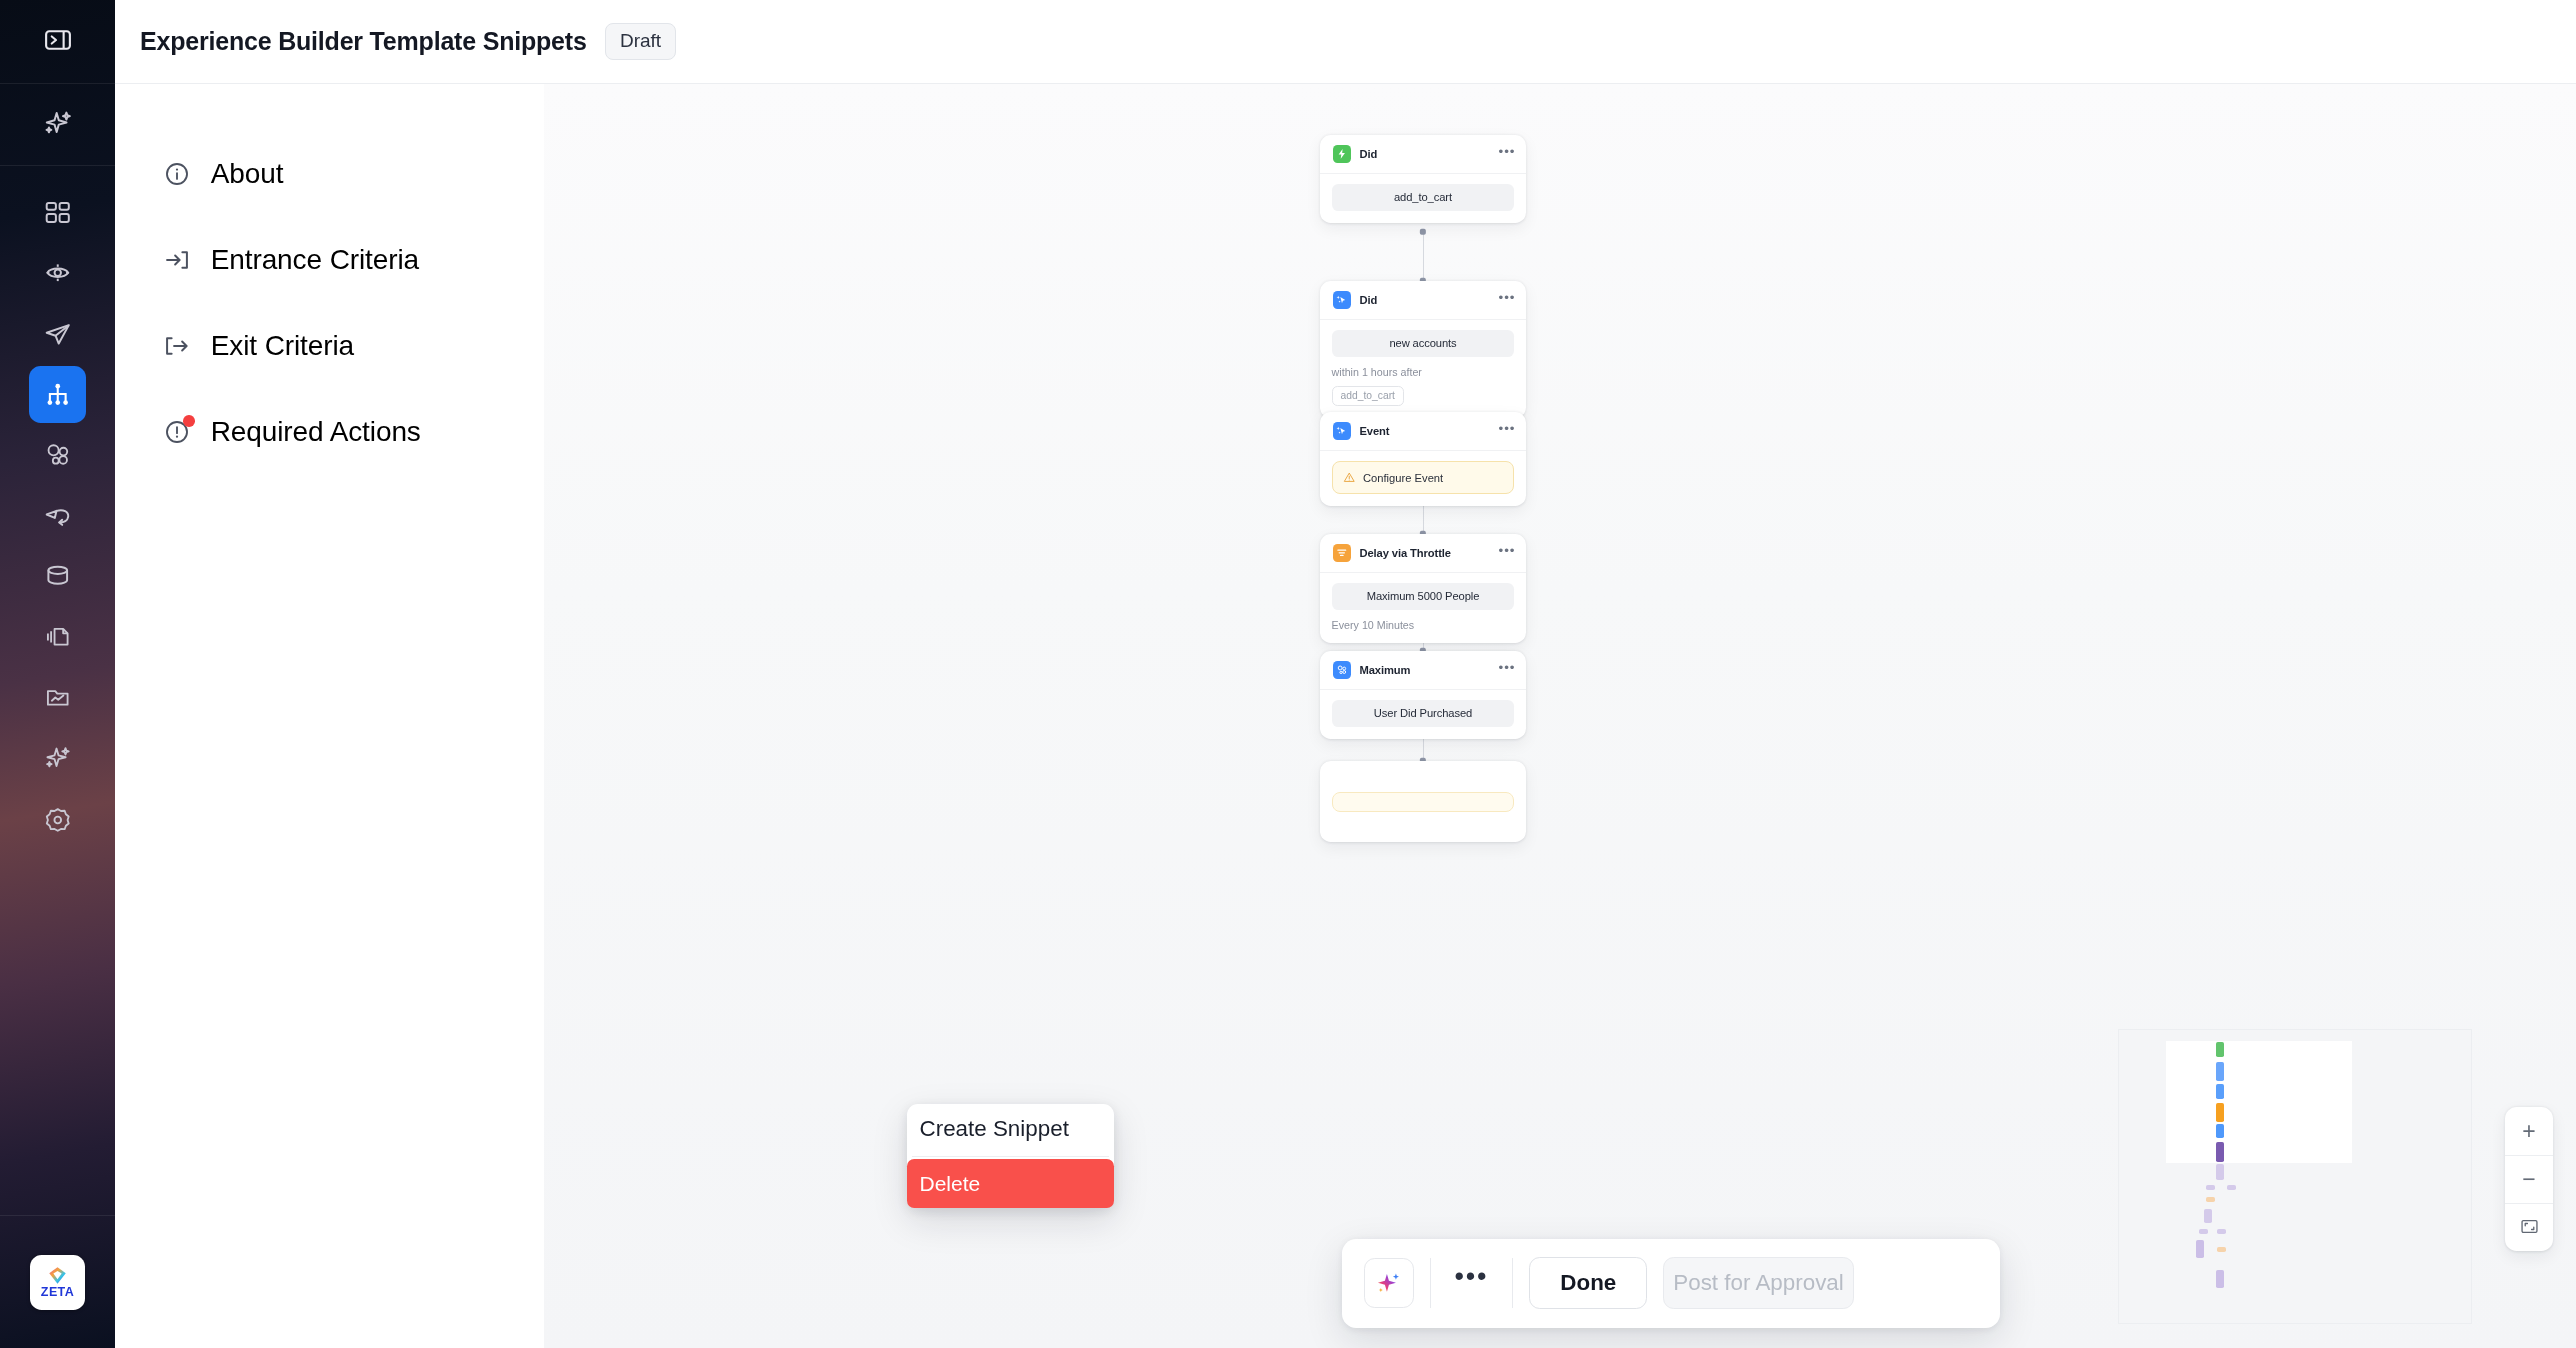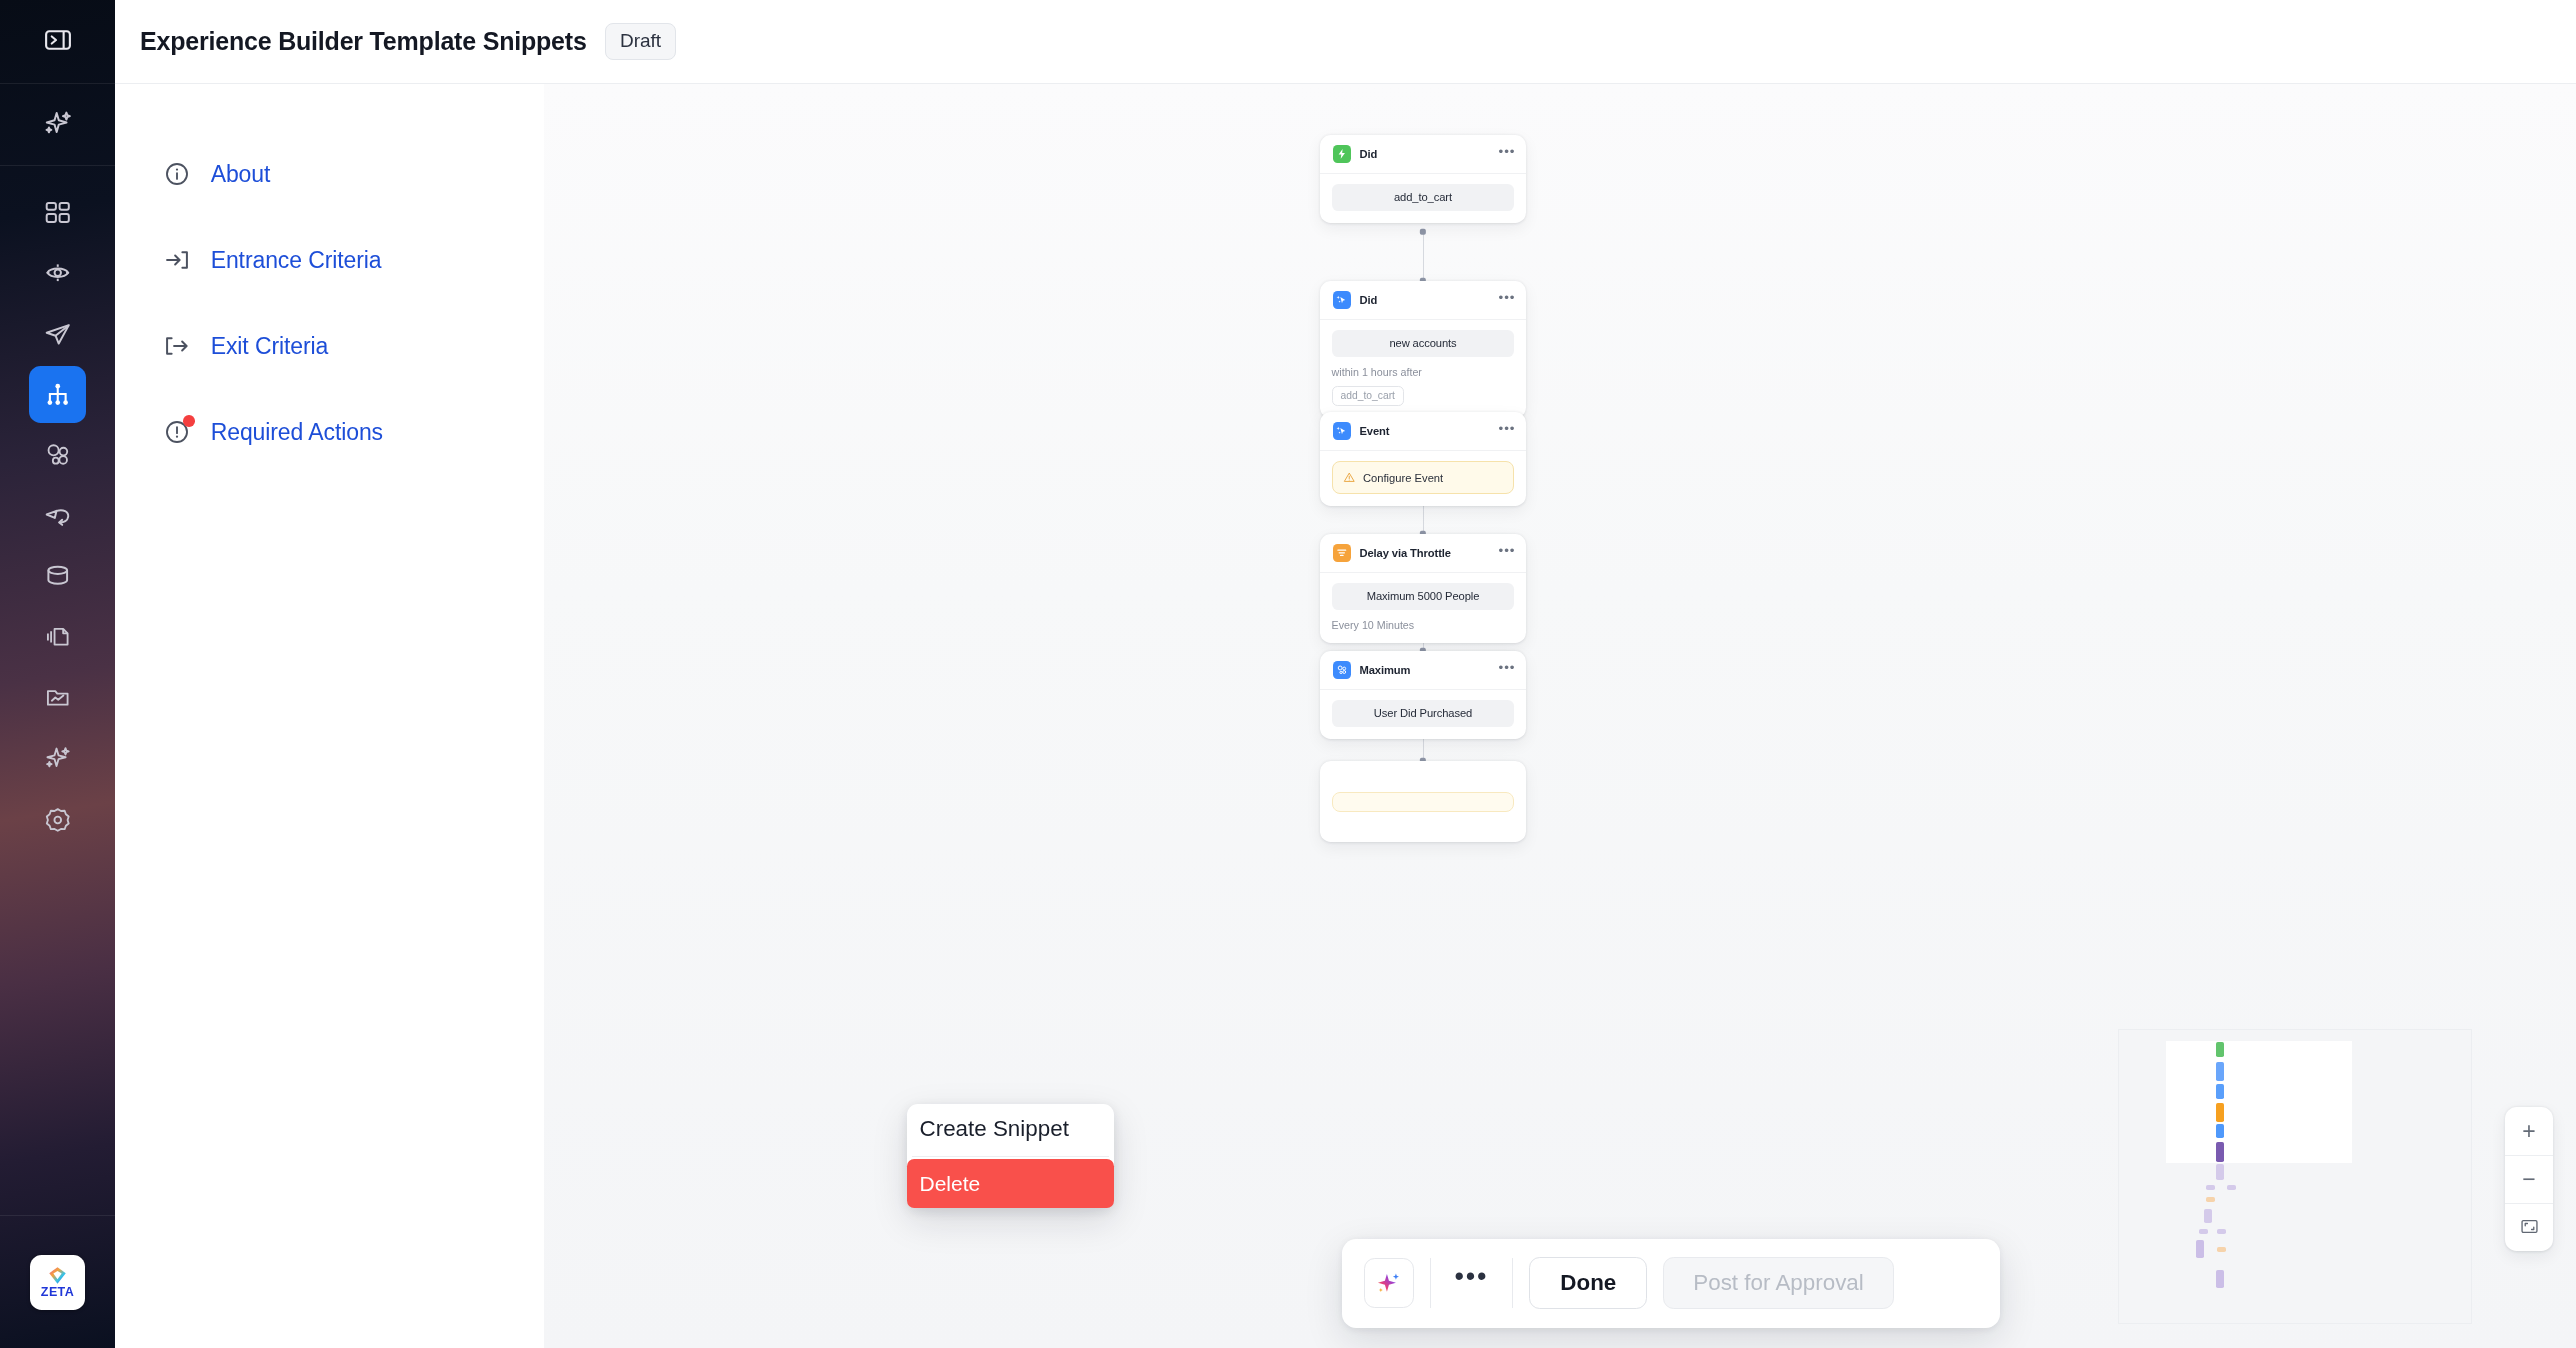--- a/index.html
+++ b/index.html
@@ -65,21 +65,21 @@
   .menu-panel {
     width: 429px; flex:0 0 429px; background:#fff;
     padding-top: 47px; position:relative; z-index: 20;
   }
   .menu-item {
     display:flex; align-items:center; gap: 19.7px;
     padding: 0 25px 0 48px; height: 86px; cursor:pointer;
   }
   .menu-ico { position:relative; width:28px; height:28px; color:#4c5260; flex:0 0 28px; }
   .menu-ico svg { width:28px; height:28px; display:block; }
-  .menu-label { font-size: 23px; color:#1d4ed8; font-weight:400; letter-spacing:-0.1px; }
+  .menu-label { font-size: 28px; color:#000000; font-weight:400; letter-spacing:-0.1px; }
   .dot-alert {
     position:absolute; top:-2.7px; right:-3.6px; width:11.6px; height:11.6px;
     background:#f43f3f; border-radius:50%;
   }
 
   
   .canvas {
     flex:1; position:relative; min-width:0;
     background: linear-gradient(180deg, #fbfbfc 0%, #f7f8f9 40%, #f4f5f7 100%);
     overflow:hidden;
@@ -155,21 +155,21 @@
   .tb-dots { width: 50px; height:50px; display:flex; align-items:center; justify-content:center;
              color:#2b3140; font-size:27px; letter-spacing:1.8px; cursor:pointer; line-height:10.7px;
              padding-bottom: 12.5px; }
   .tb-btn {
     height: 52px; border-radius:10.7px; border:0.9px solid #dfe2e7; background:#fff;
     font-size:22.4px; font-weight:700; color:#141823; padding: 0 30px; cursor:pointer;
     font-family:"Liberation Sans", sans-serif; display:flex; align-items:center;
   }
   .tb-btn.disabled {
     background:#f5f6f8; color:#b7bcc5; border-color:#e8eaee; font-weight:400; cursor:default;
-    padding: 0 29px;
+    padding: 0 9px;
   }
 
   
   .minimap {
     position:absolute; right: 104px; bottom: 25px; width: 354px; height: 295px;
     background:#f4f5f7; border:0.9px solid #eceef1; z-index: 45;
   }
   .mm-view { position:absolute; left: 47px; top: 10.7px; width: 186px; height: 122px; background:#fff; }
   .mm-node { position:absolute; border-radius:1.8px; }
   .zoom-ctl {

